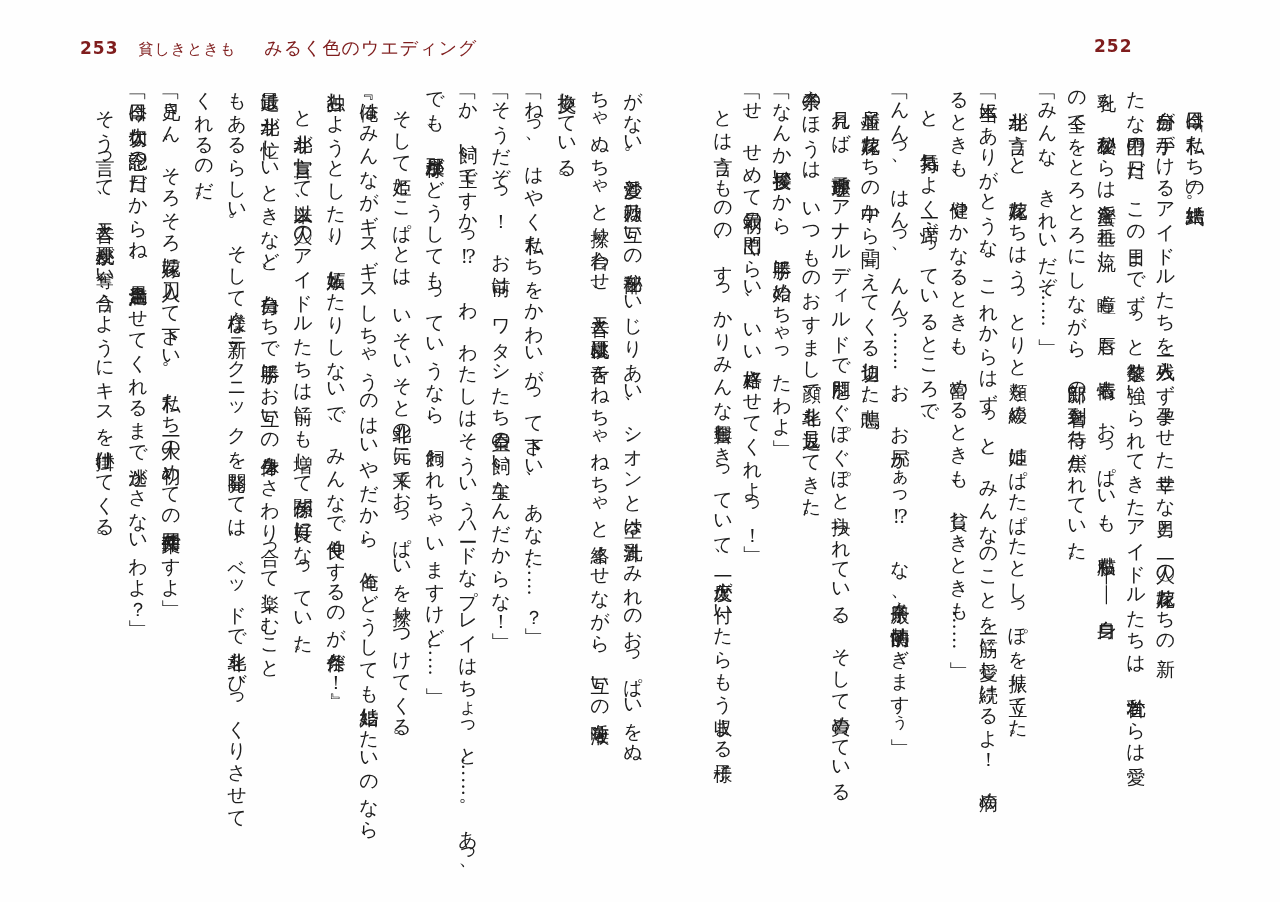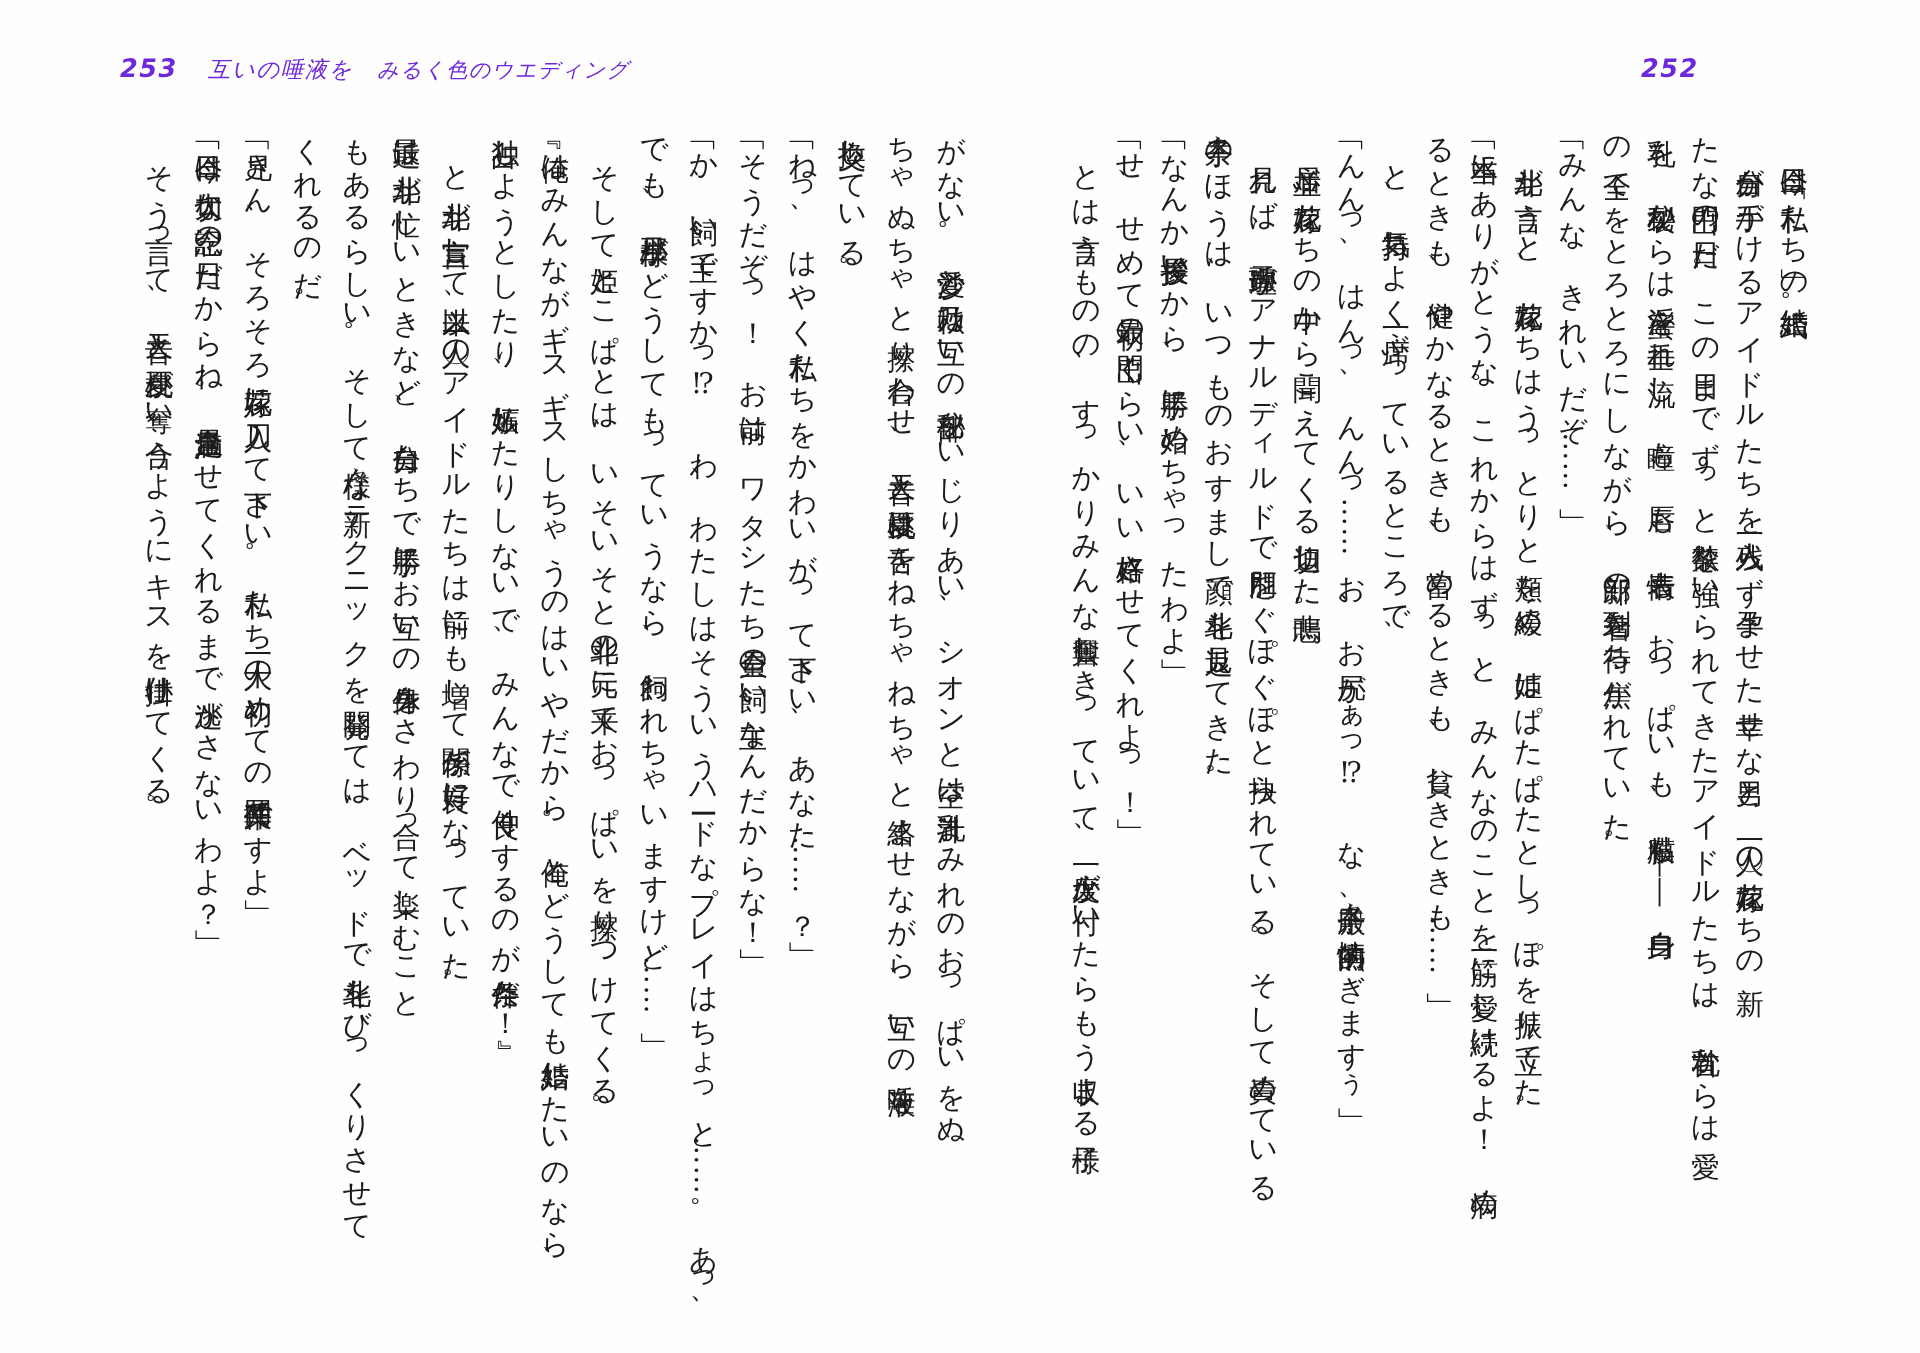--- a/index.html
+++ b/index.html
@@ -17,35 +17,34 @@
     background: #fefefe;
     font-family: "DejaVu Serif", "Liberation Serif", serif;
     color: #1f1f1f;
   }
   .page-header {
     position: absolute;
     top: 36px;
     display: flex;
     align-items: baseline;
     font-family: "DejaVu Sans", "Liberation Sans", sans-serif;
-    color: #6d28d9;
+    color: #7f1d1d;
     letter-spacing: 1px;
-    font-style: italic;
   }
   .page-header .pageno {
     font-size: 17px;
     font-weight: 600;
   }
   .page-header .chapter {
     font-size: 15px;
     margin-left: 20px;
   }
   .page-header .title {
-    font-size: 14px;
-    margin-left: 16px;
+    font-size: 18px;
+    margin-left: 28px;
   }
   .header-left  { left: 80px; }
   .header-right { left: 1094px; }
 
   .page-text {
     position: absolute;
     top: 78px;
     height: 800px;
     writing-mode: vertical-rl;
     text-orientation: mixed;
@@ -68,21 +67,21 @@
     line-height: 33px;
   }
 </style>
 </head>
 <body>
 
 <div class="spread">
 
   <header class="page-header header-left">
     <span class="pageno">253</span>
-    <span class="chapter">互いの唾液を</span>
+    <span class="chapter">貧しきときも</span>
     <span class="title">みるく色のウエディング</span>
   </header>
 
   <header class="page-header header-right">
     <span class="pageno">252</span>
   </header>
 
   <div class="page-text right-page-text">
       <div class="tline" style="padding-top: 1em;">今日は「私たち」の結婚式。</div>
       <div class="tline" style="padding-top: 1em;">自分が手がけるアイドルたちを一人残らず孕ませた幸せな男と、一〇人の花嫁たちの新</div>

